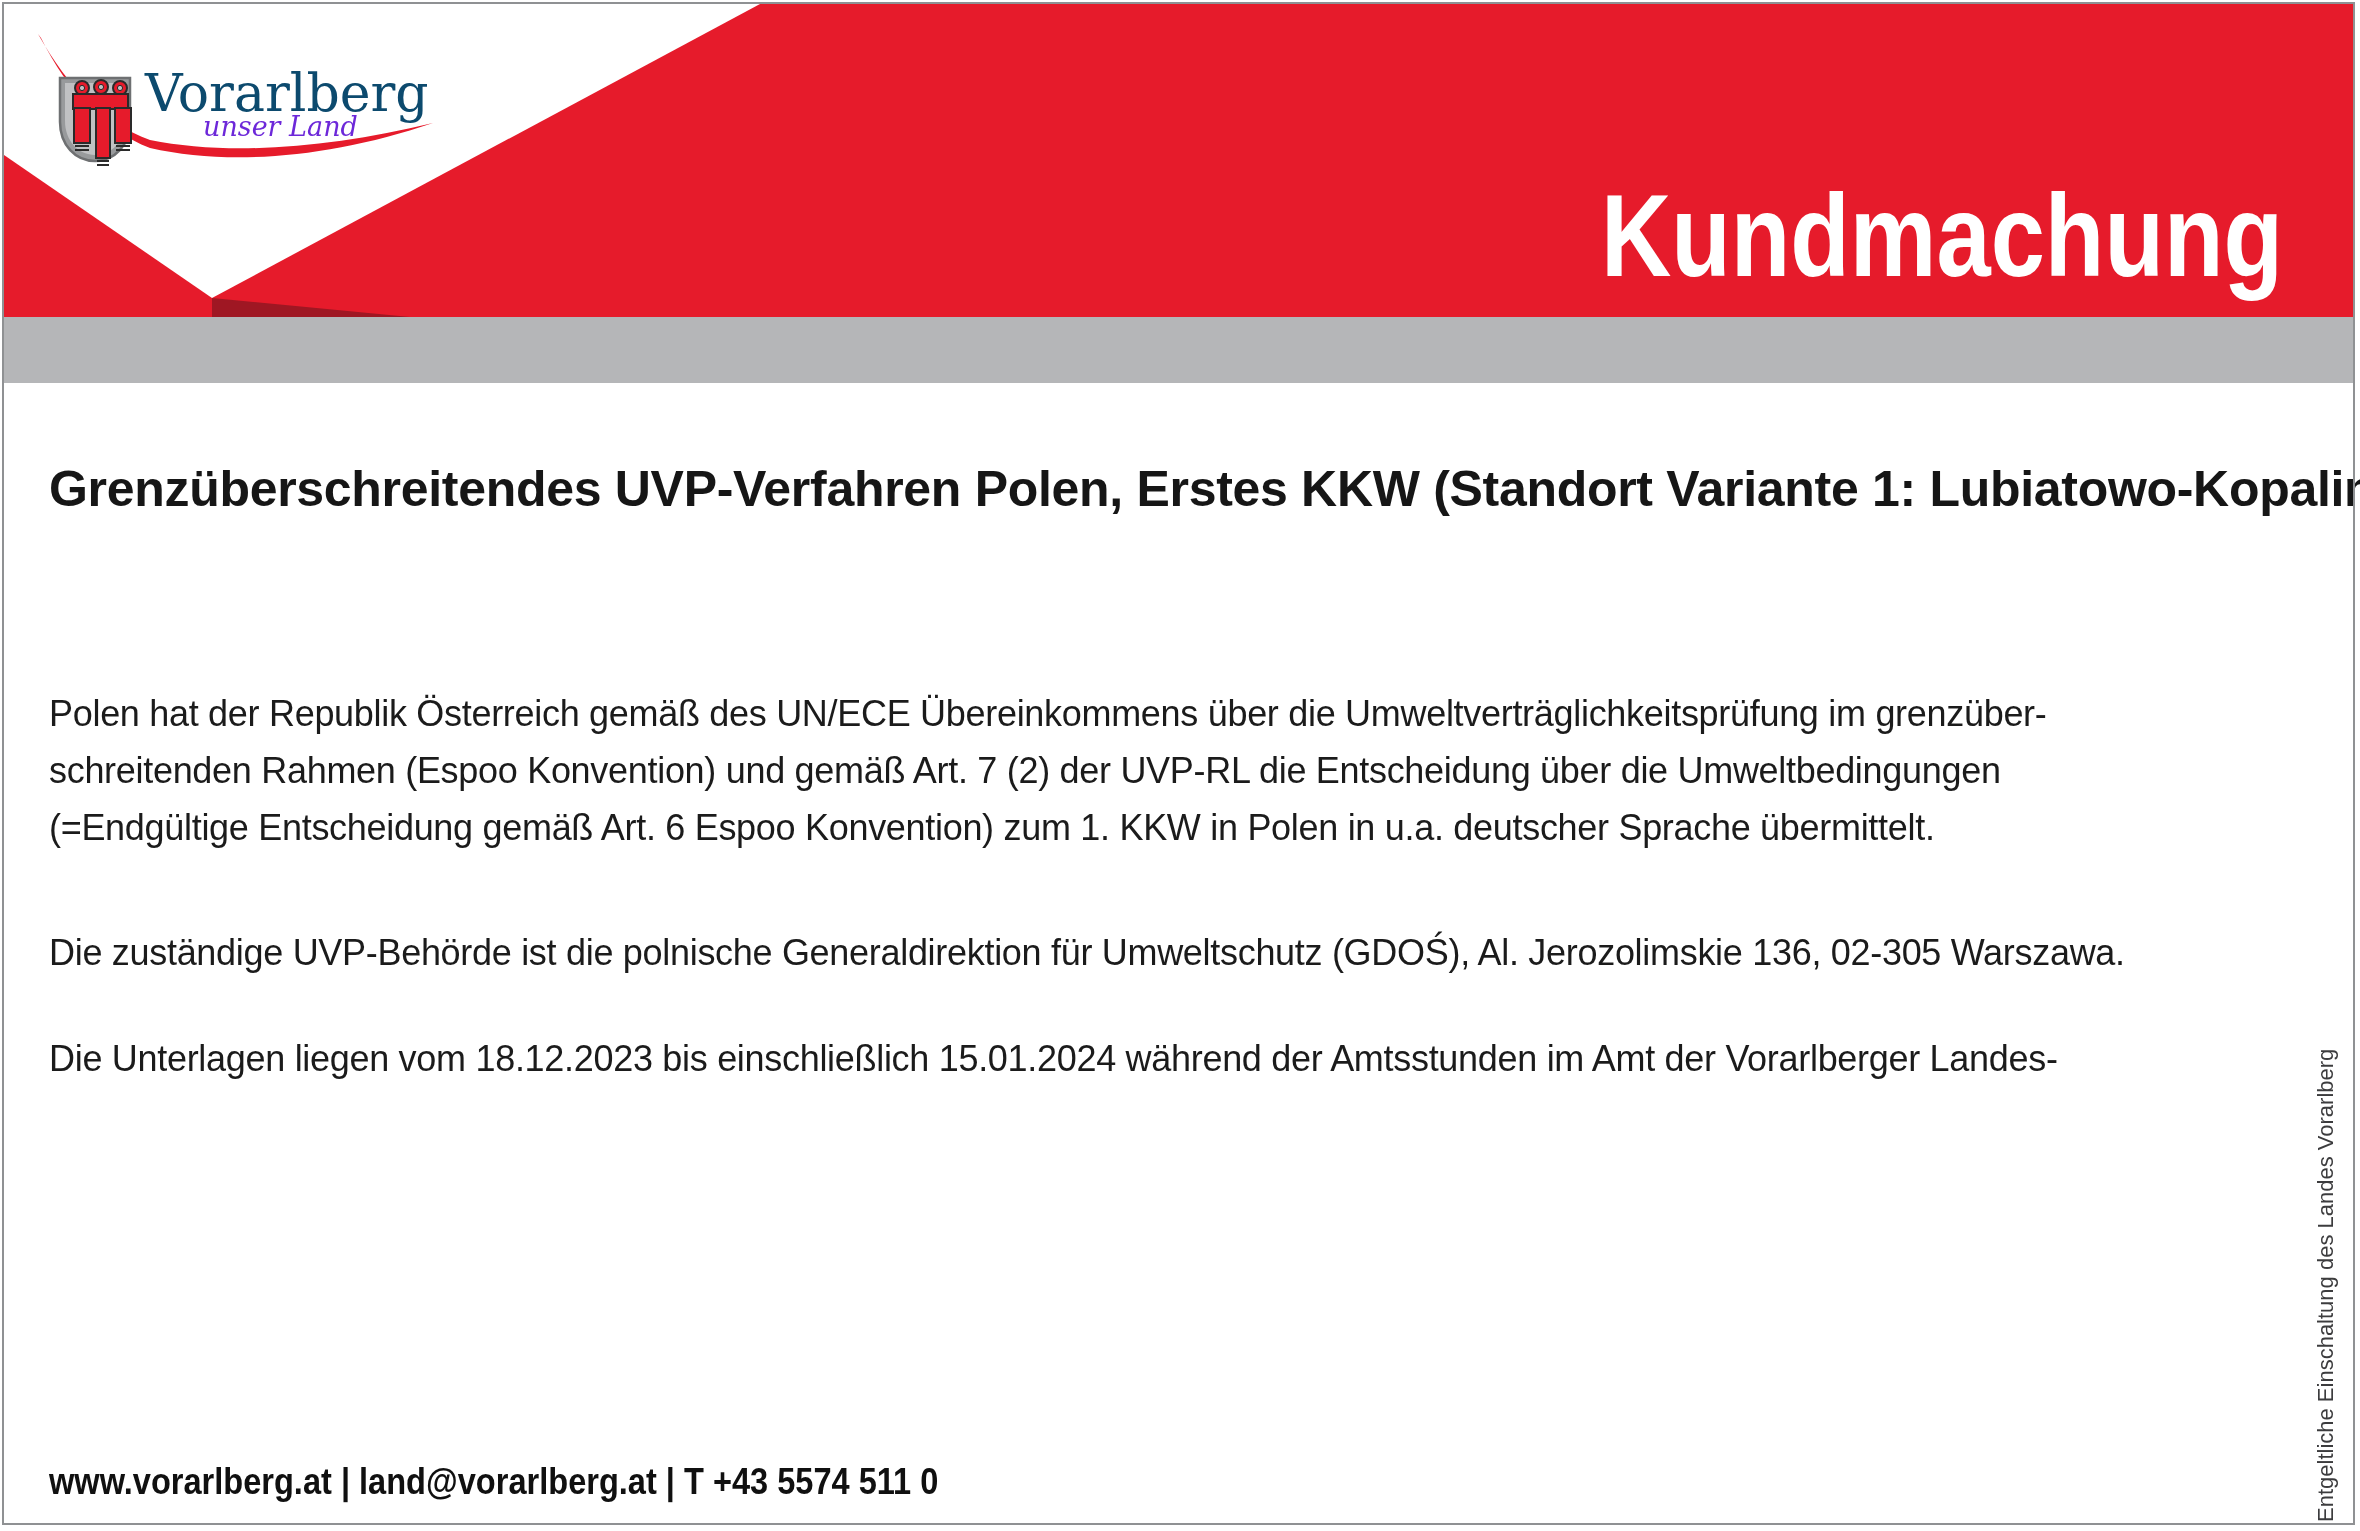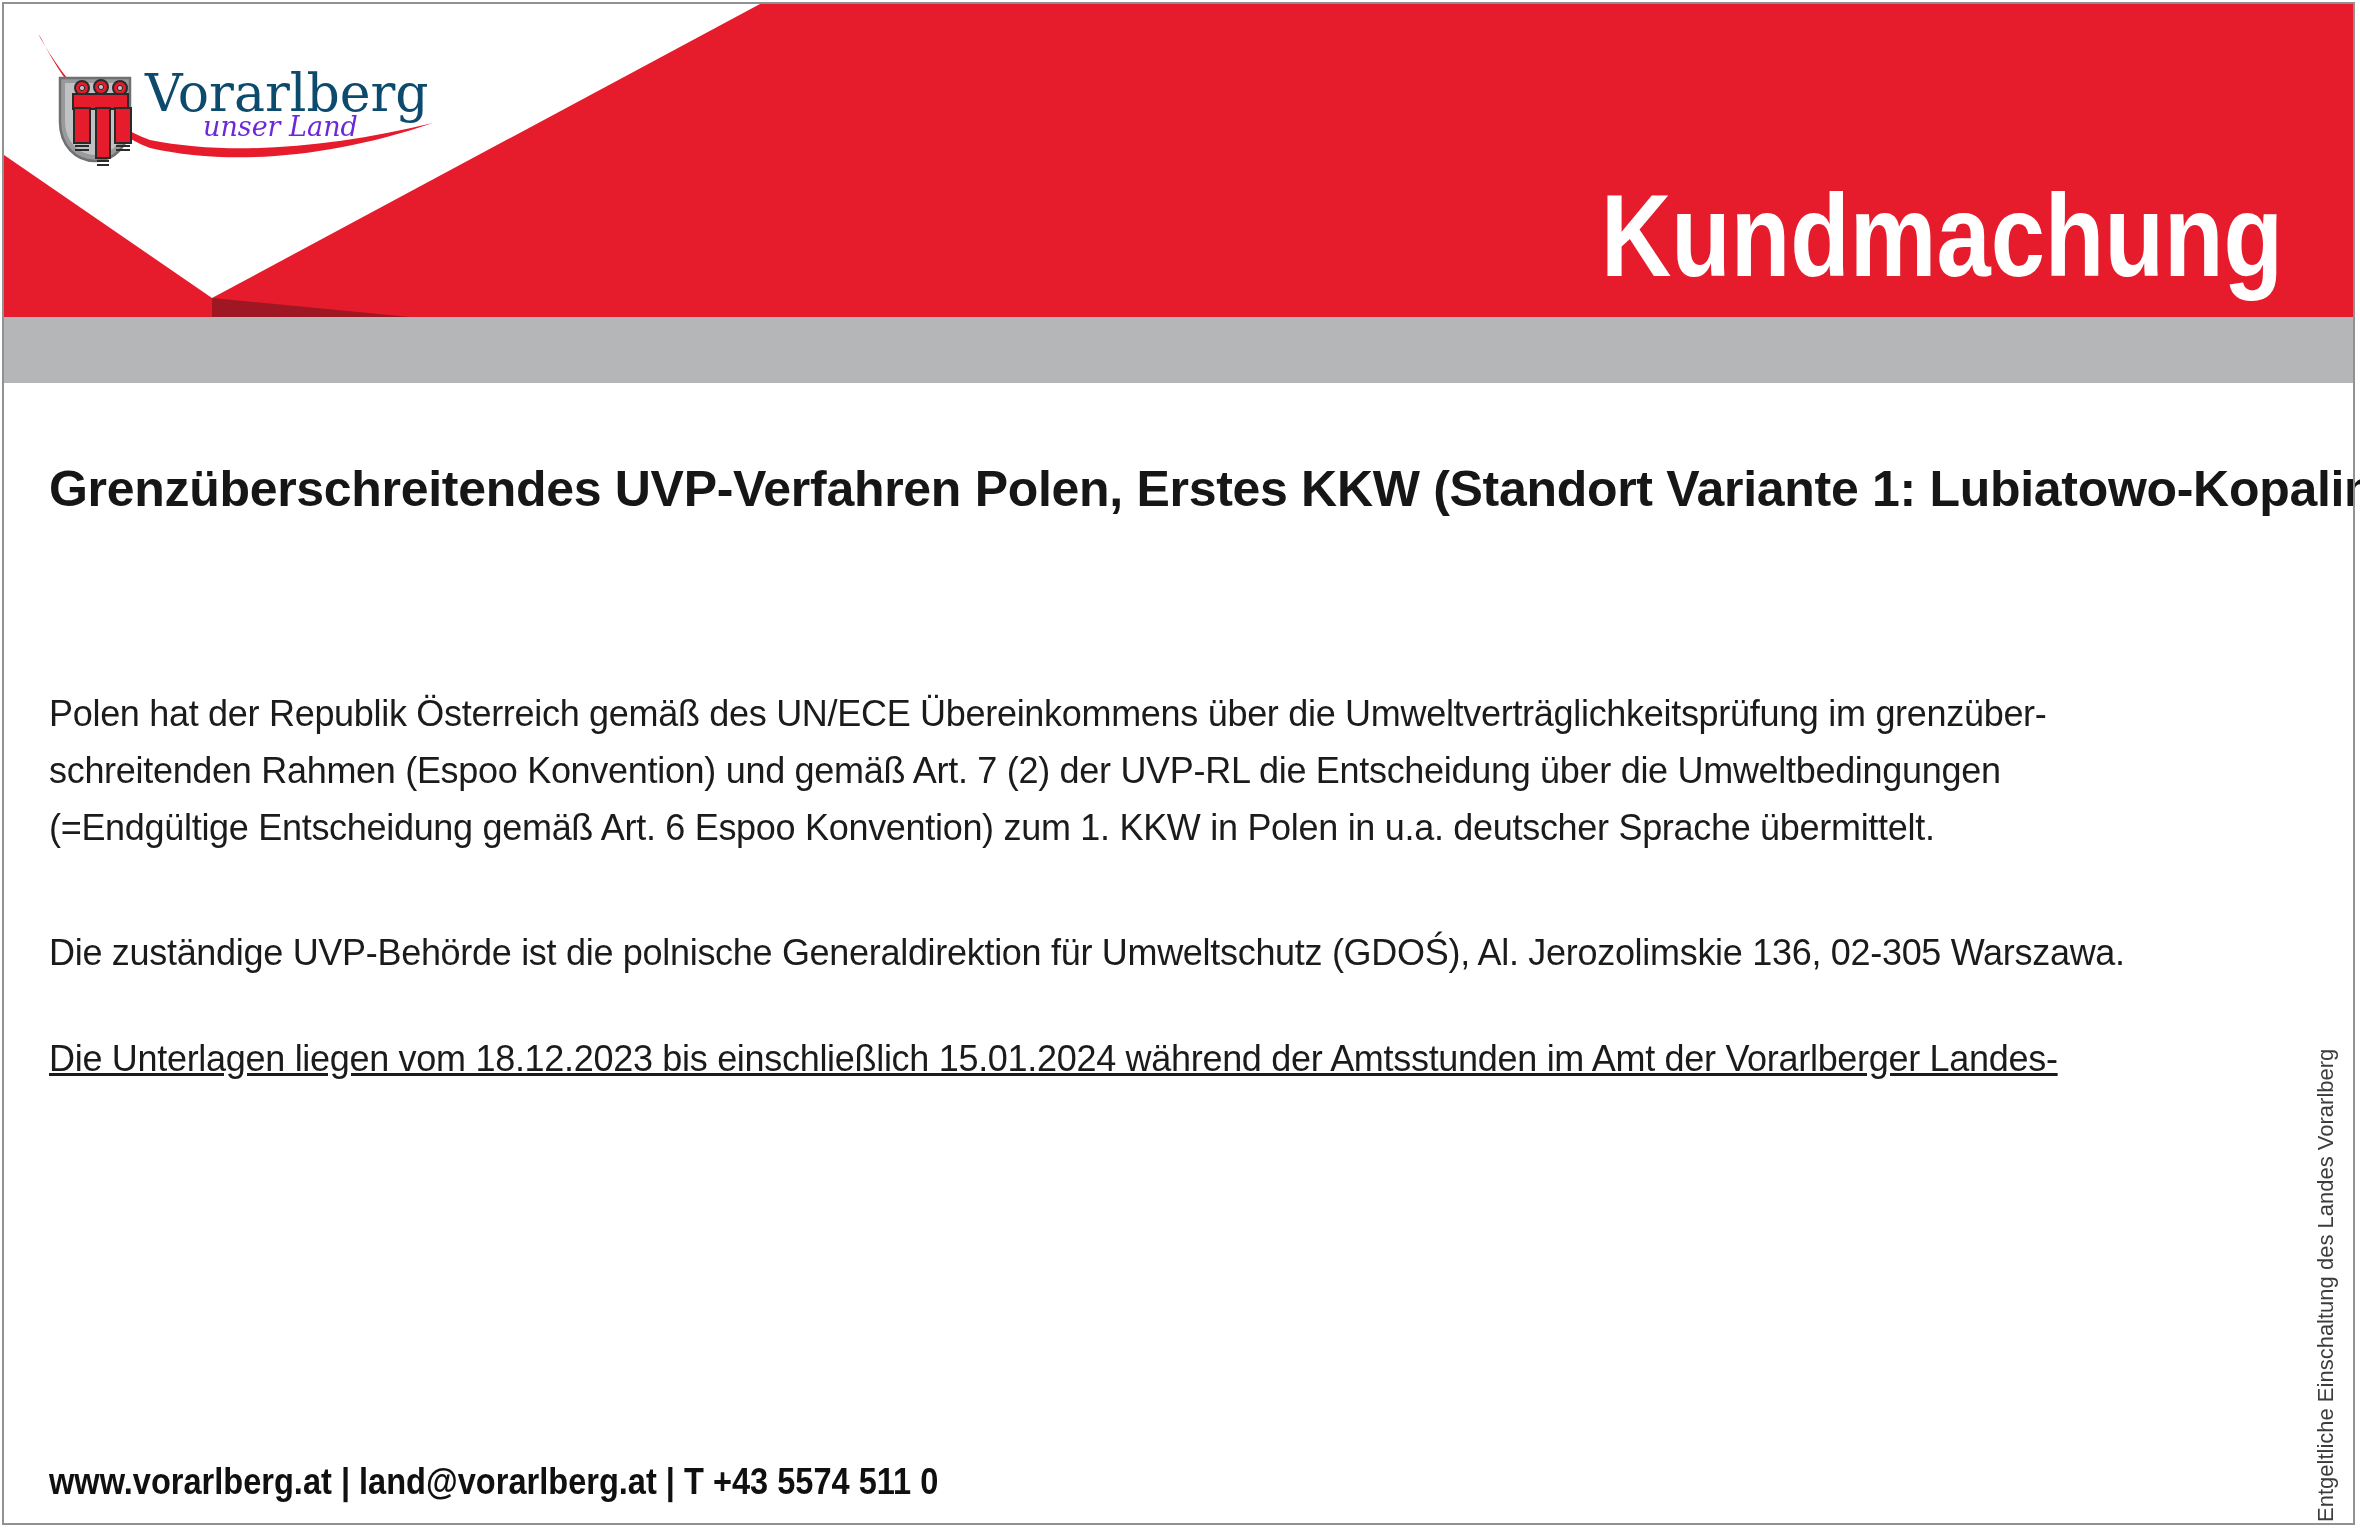--- a/index.html
+++ b/index.html
@@ -48,21 +48,21 @@
     position:absolute;left:49px;top:459px;
     font-size:50px;line-height:60px;font-weight:bold;color:#161616;
     white-space:nowrap;letter-spacing:-0.3px;
   }
   .para{
     position:absolute;left:49px;
     font-size:36px;line-height:57px;color:#1b1b1b;
     letter-spacing:-0.3px;
   }
   .para .line{white-space:nowrap;}
-  .p1{top:565px;} .p2{top:685px;} .p3{top:924px;} .p4{top:1030px;text-decoration:underline;} .sig{top:1242px;}
+  .p1{top:565px;} .p2{top:685px;} .p3{top:924px;} .p4{top:1030px;} .sig{top:1242px;}
   .doc-link{
     color:#1b1b1b;text-decoration:underline;
     text-decoration-thickness:2px;text-underline-offset:7px;
   }
   .footer-line{
     position:absolute;left:49px;top:1459px;
     font-size:37px;line-height:46px;font-weight:bold;color:#101010;
     white-space:nowrap;
     transform:scaleX(0.88);transform-origin:0 50%;
   }

